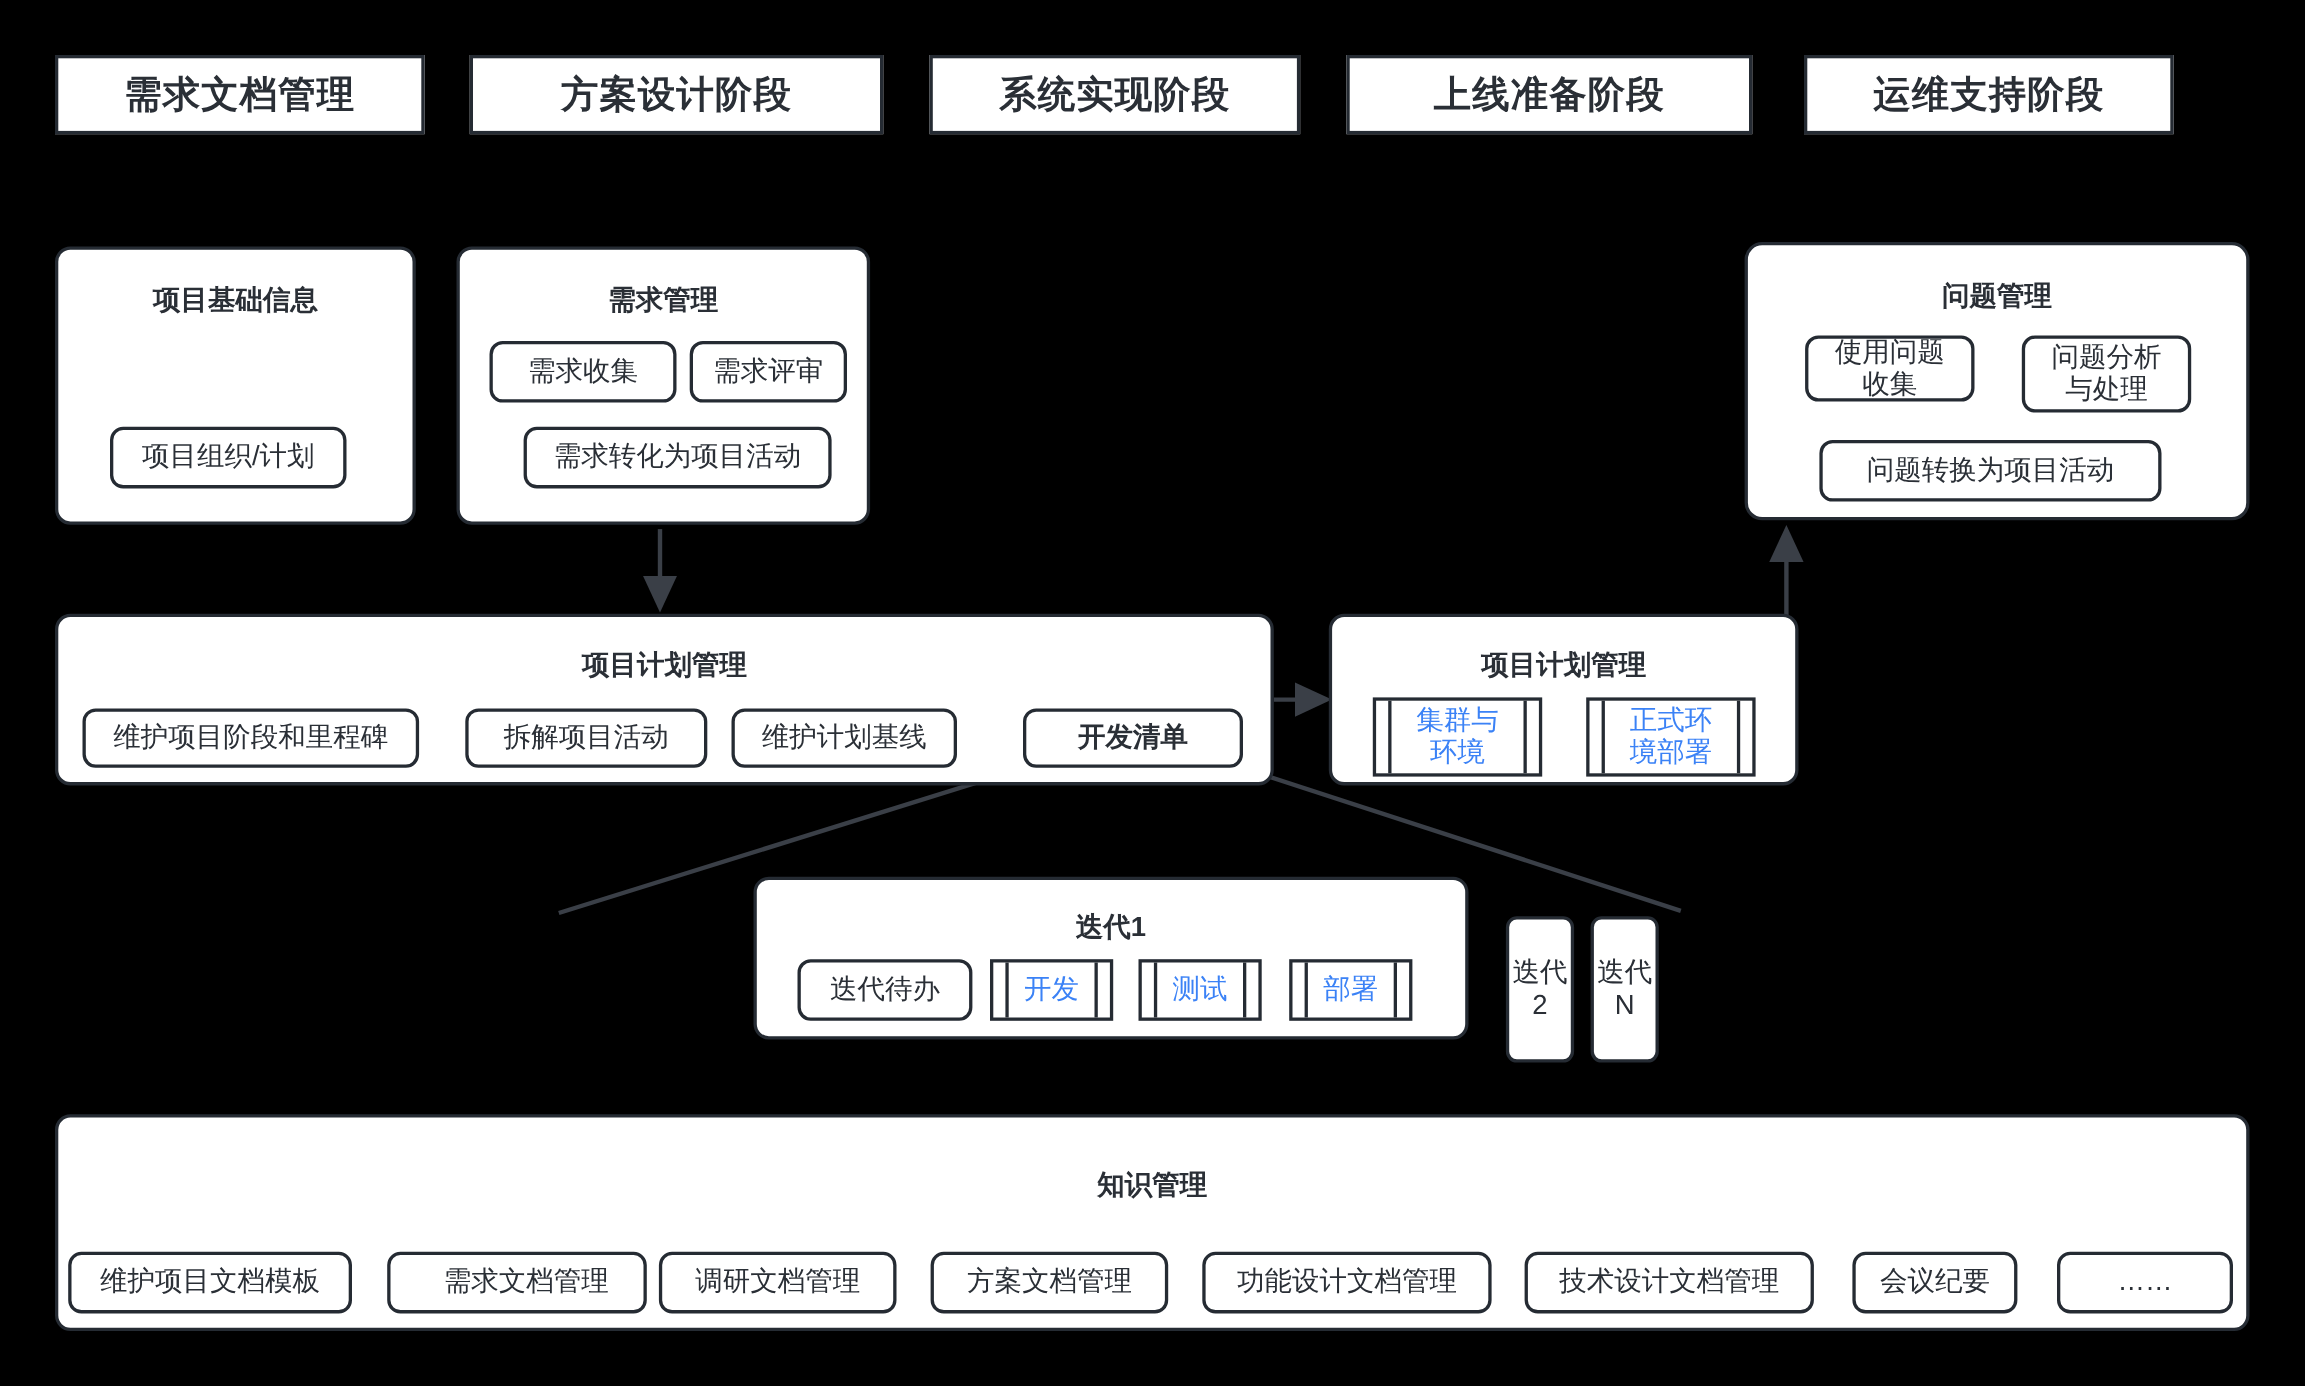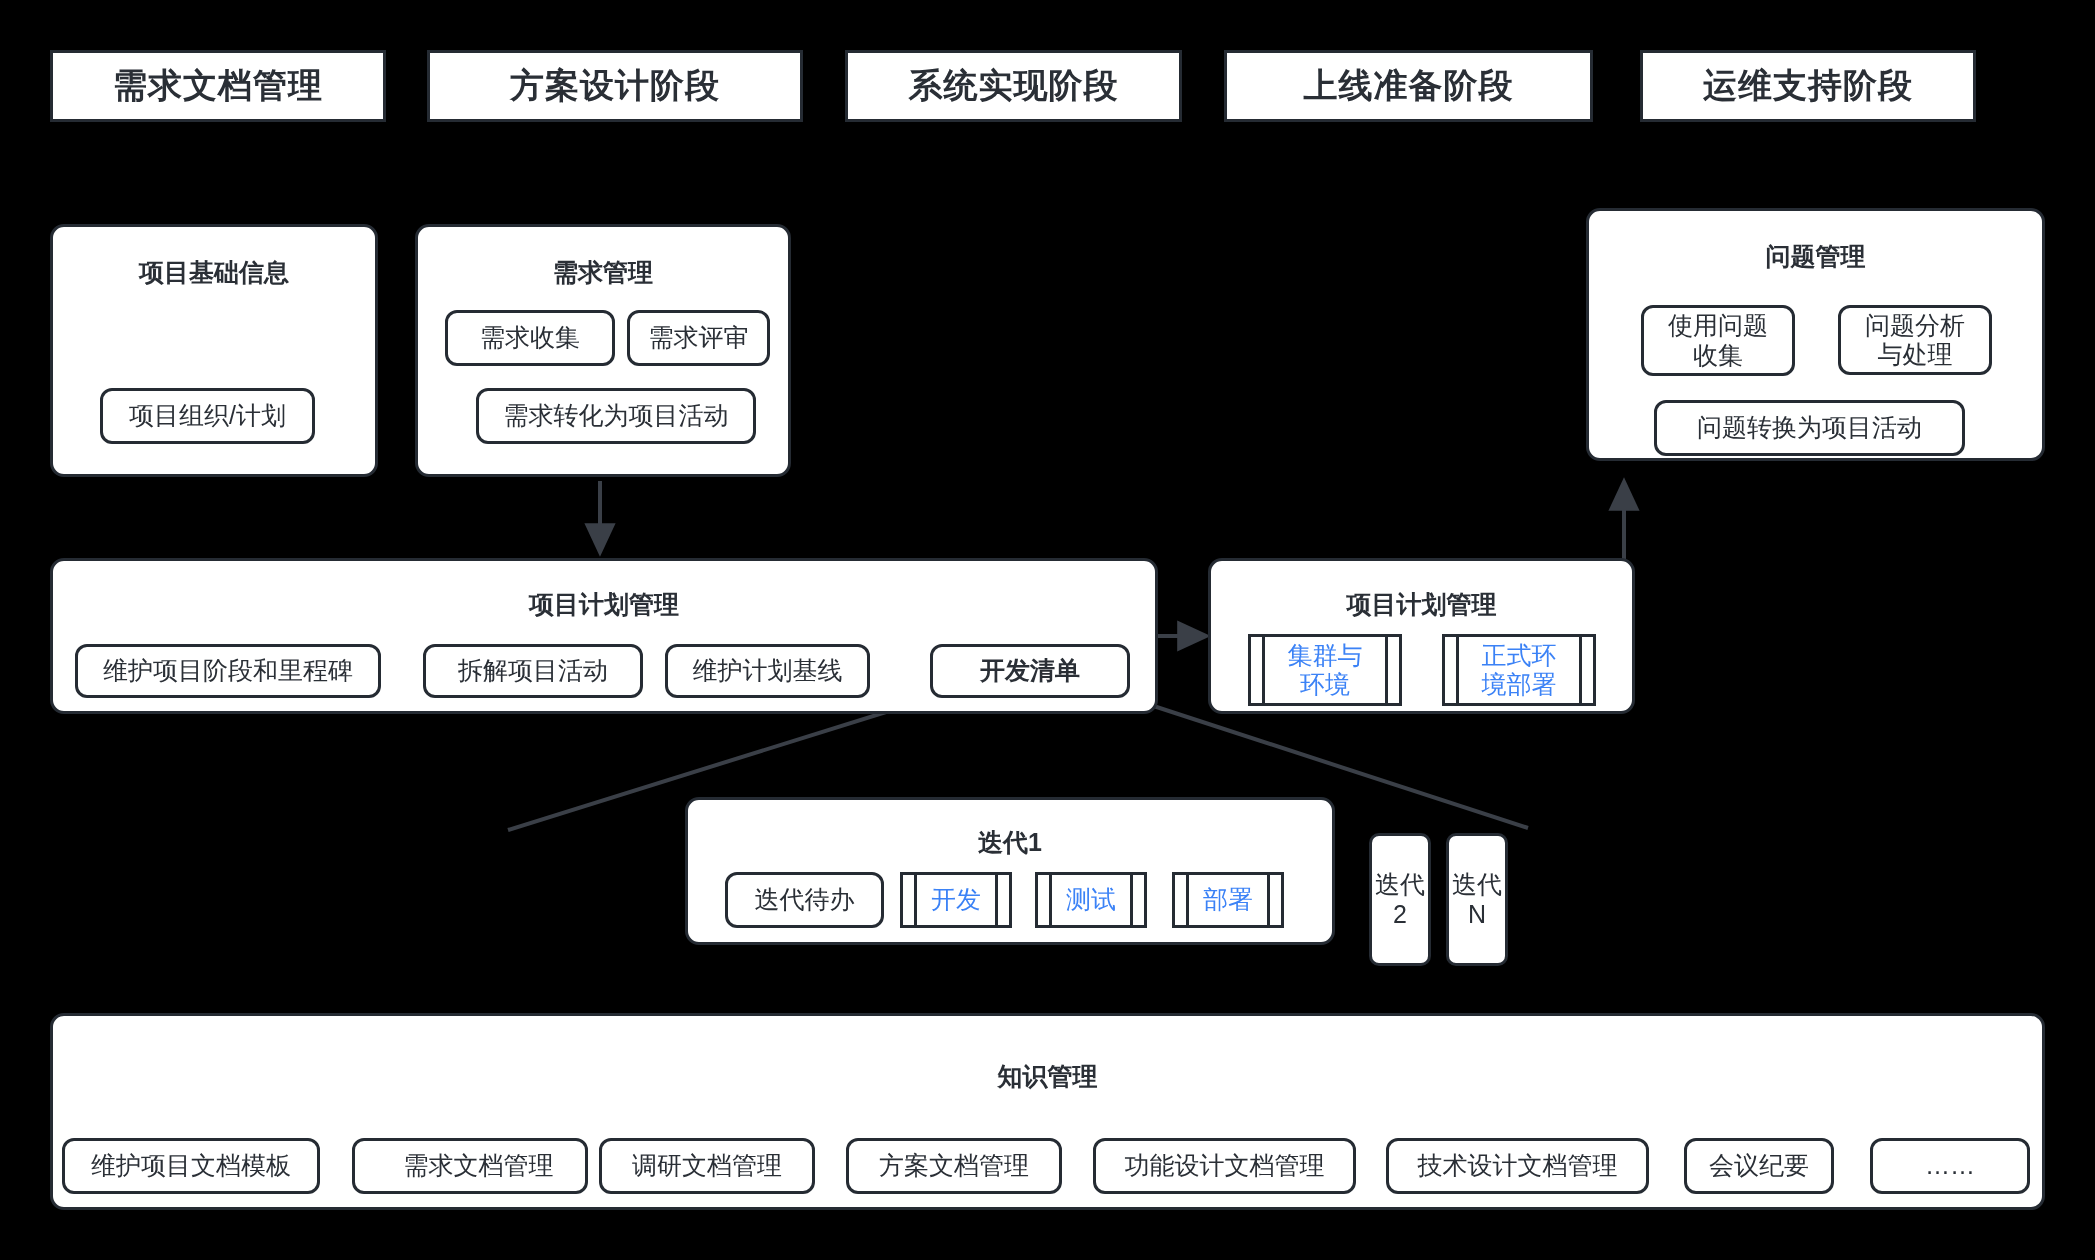--- a/index.html
+++ b/index.html
@@ -156,24 +156,24 @@
   <div class="pill" style="left:445px; top:310px; width:170px; height:56px;">
     <span>需求收集</span>
   </div>
   <div class="pill" style="left:627px; top:310px; width:143px; height:56px;">
     <span>需求评审</span>
   </div>
   <div class="pill" style="left:476px; top:388px; width:280px; height:56px;">
     <span>需求转化为项目活动</span>
   </div>
 
-  <div class="group-card" style="left:1586px; top:208px; width:459px; height:253px;">
+  <div class="group-card" style="left:1586px; top:220px; width:459px; height:253px;border-radius:16px;">
     <div class="group-title" style="top:29px;">问题管理</div>
   </div>
-  <div class="pill multiline" style="left:1641px; top:305px; width:154px; height:71px; white-space:pre-line;">
+  <div class="pill multiline" style="left:1641px; top:305px; width:154px; height:60px; white-space:pre-line;">
     <span>使用问题
 收集</span>
   </div>
   <div class="pill multiline" style="left:1838px; top:305px; width:154px; height:70px; white-space:pre-line;">
     <span>问题分析
 与处理</span>
   </div>
   <div class="pill" style="left:1654px; top:400px; width:311px; height:56px;">
     <span>问题转换为项目活动</span>
   </div>

